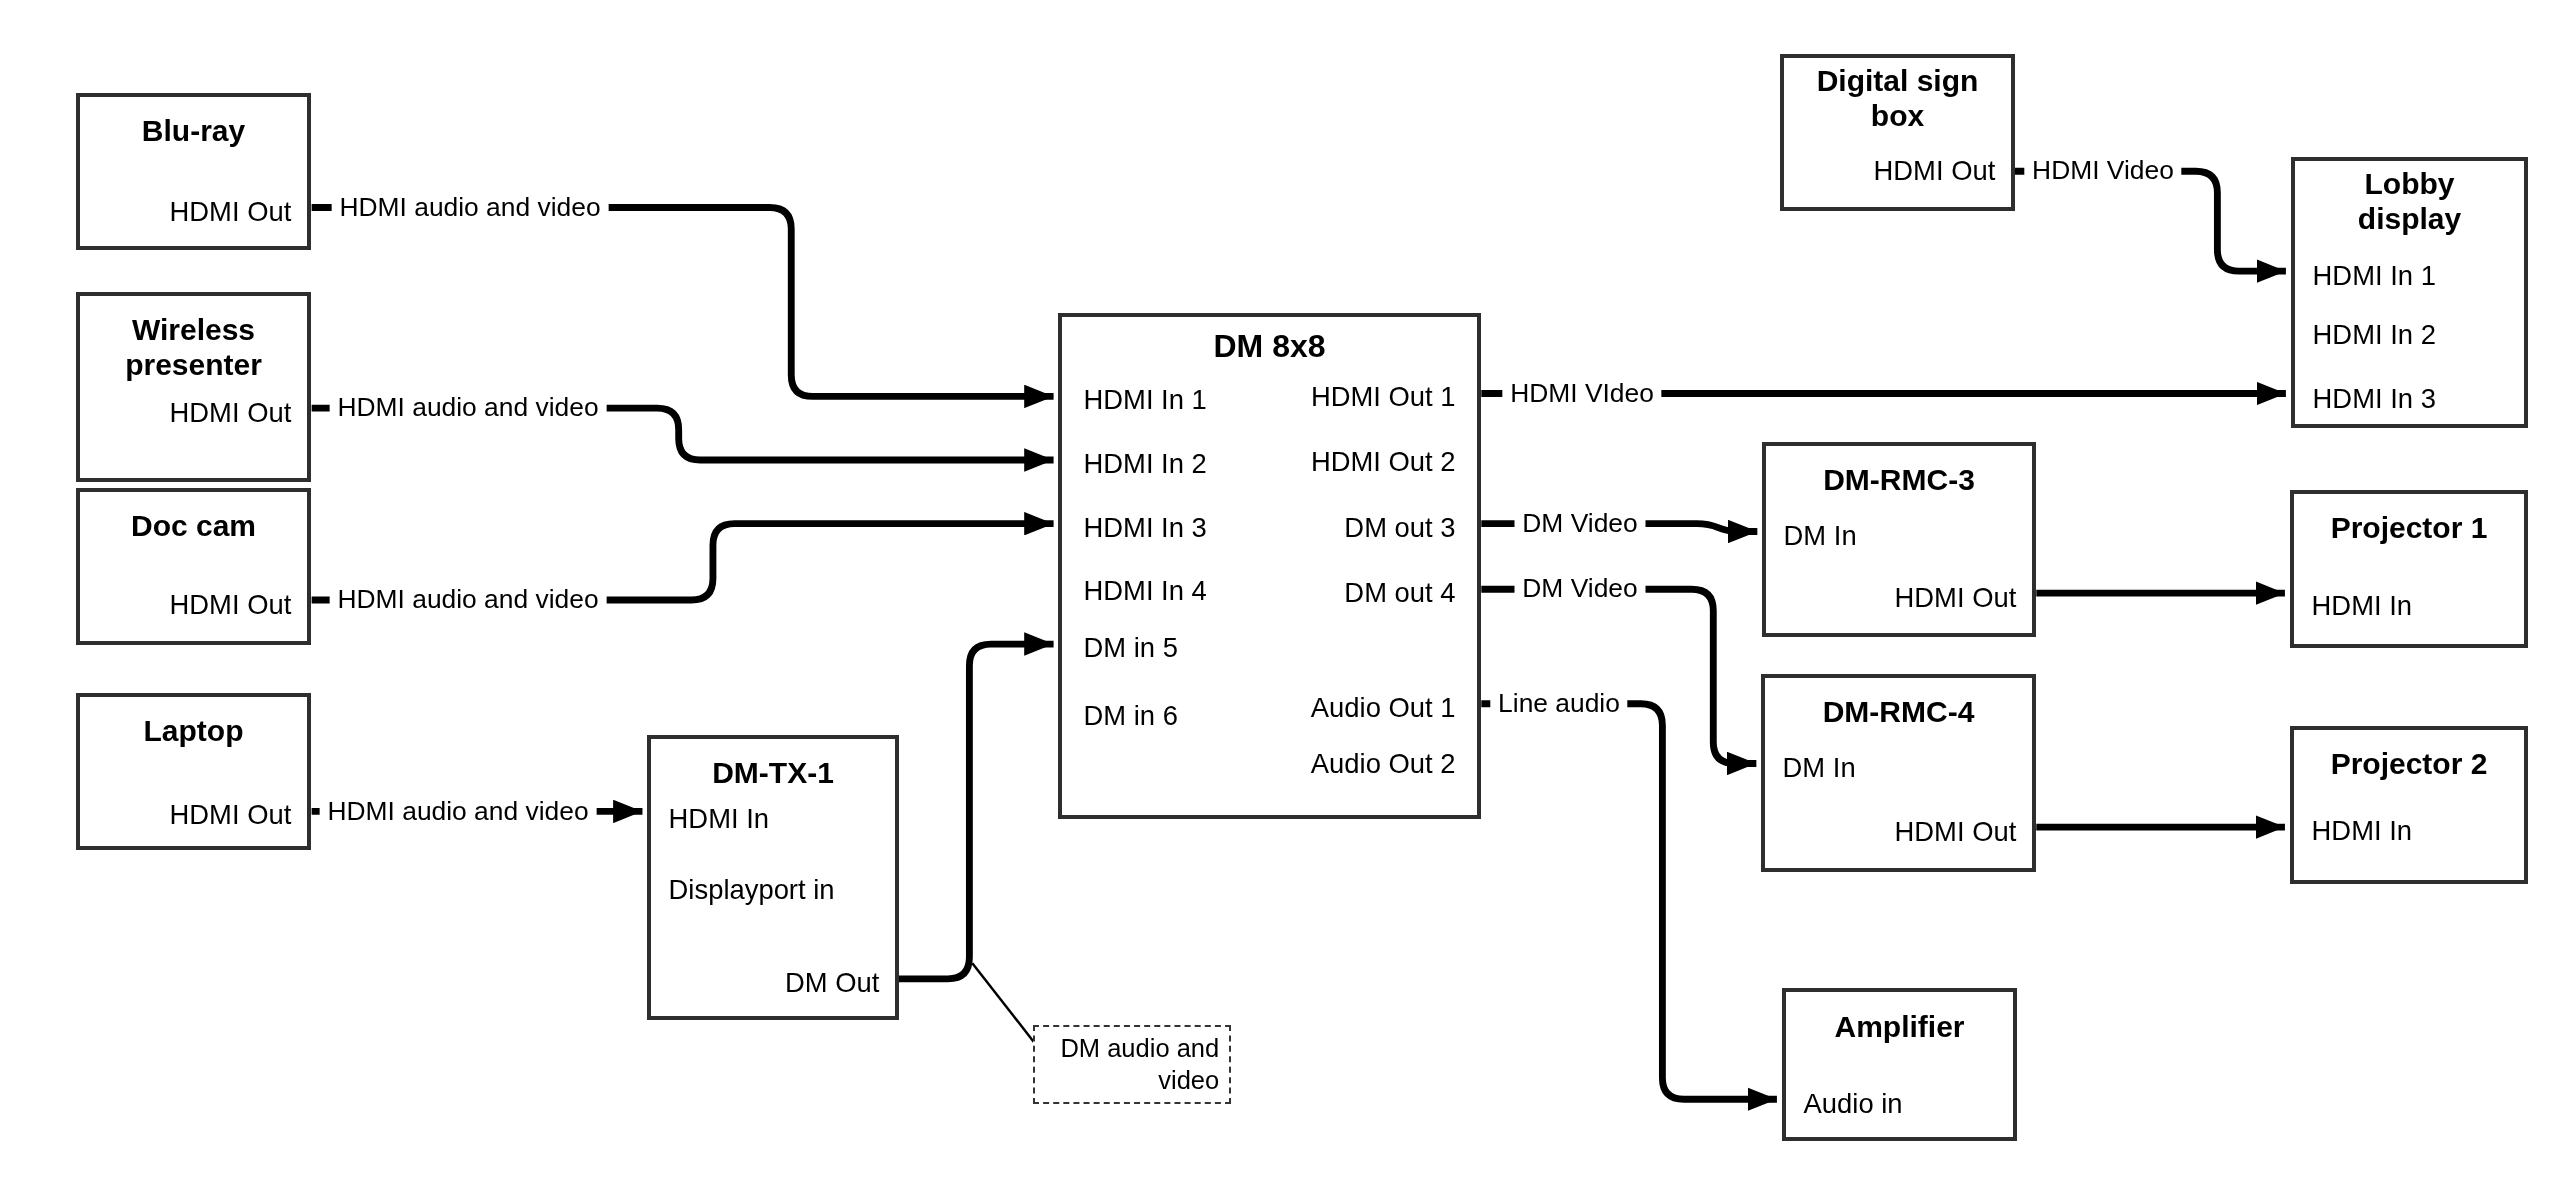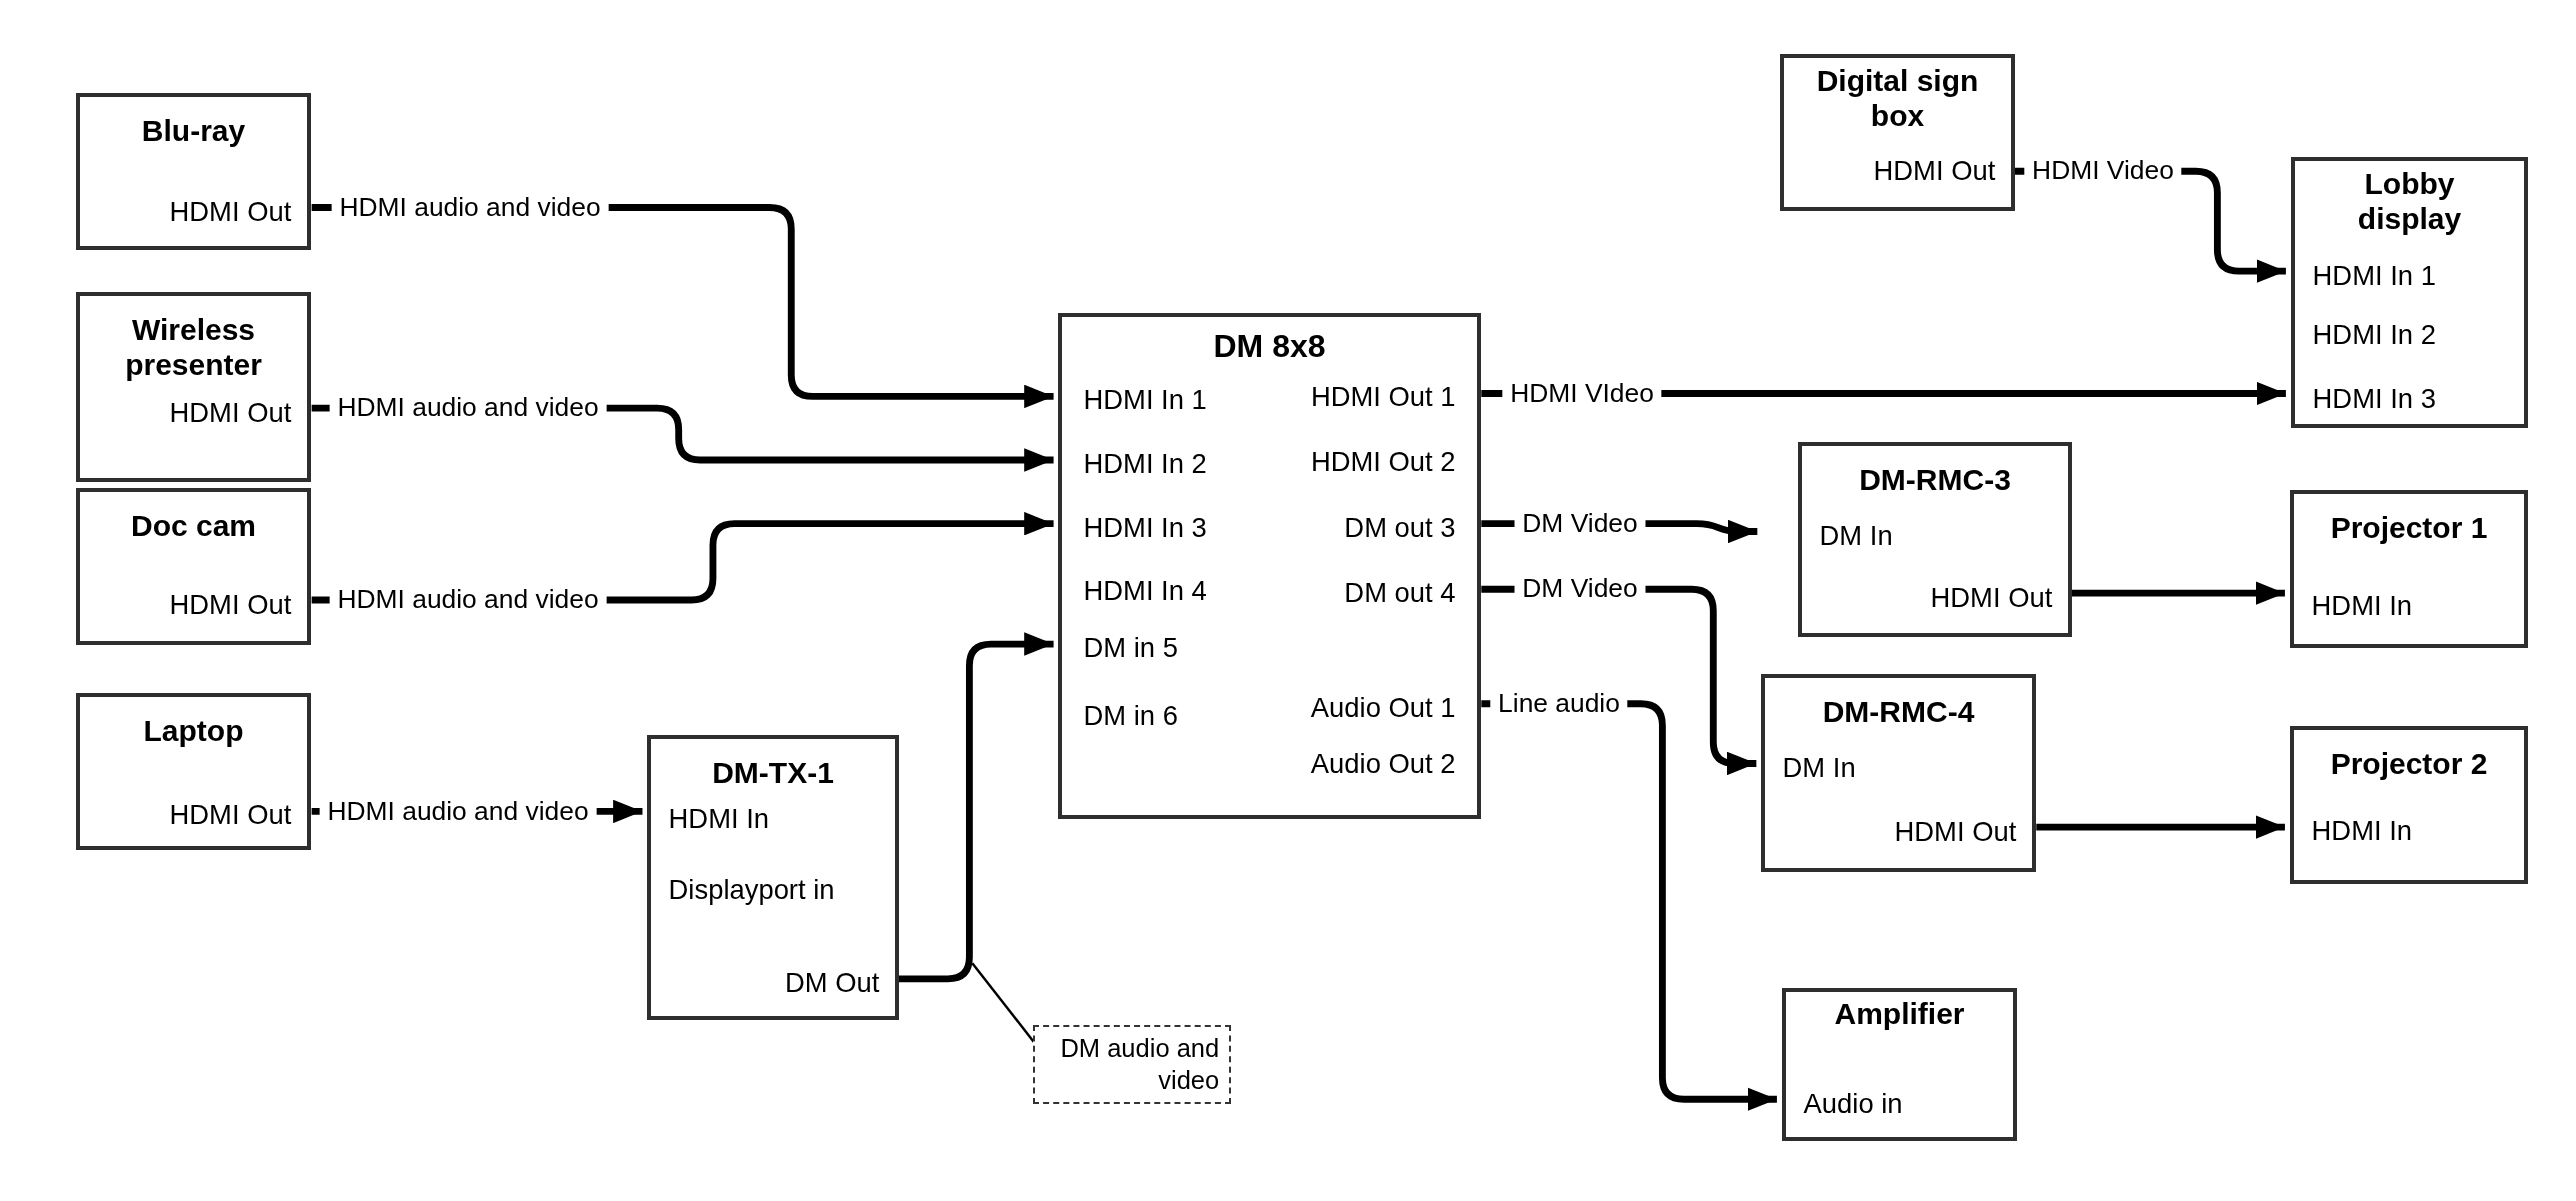--- a/index.html
+++ b/index.html
@@ -135,21 +135,21 @@
     <span class="port right" style="top:113px;">HDMI Out</span>
   </div>
 
   <div class="node" style="left:2291px;top:157px;width:237px;height:271px;">
     <div class="title" style="padding-top:5px;">Lobby display</div>
     <span class="port left" style="top:115px;">HDMI In 1</span>
     <span class="port left" style="top:174px;">HDMI In 2</span>
     <span class="port left" style="top:238px;">HDMI In 3</span>
   </div>
 
-  <div class="node" style="left:1762px;top:442px;width:274px;height:195px;margin-left:36px;">
+  <div class="node" style="left:1762px;top:442px;width:274px;height:195px;">
     <div class="title">DM-RMC-3</div>
     <span class="port left" style="top:90px;">DM In</span>
     <span class="port right" style="top:152px;">HDMI Out</span>
   </div>
 
   <div class="node" style="left:2290px;top:482px;width:238px;height:158px;margin-top:8px;">
     <div class="title">Projector 1</div>
     <span class="port left" style="top:112px;">HDMI In</span>
   </div>
 
@@ -158,21 +158,21 @@
     <span class="port left" style="top:90px;">DM In</span>
     <span class="port right" style="top:154px;">HDMI Out</span>
   </div>
 
   <div class="node" style="left:2290px;top:726px;width:238px;height:158px;">
     <div class="title">Projector 2</div>
     <span class="port left" style="top:101px;">HDMI In</span>
   </div>
 
   <div class="node" style="left:1782px;top:988px;width:235px;height:153px;">
-    <div class="title" style="padding-top:4px;">Amplifier</div>
+    <div class="title" style="padding-top:17px;">Amplifier</div>
     <span class="port left" style="top:112px;">Audio in</span>
   </div>
 
   <span class="wlabel" style="left:470px;top:208px;">HDMI audio and video</span>
   <span class="wlabel" style="left:468px;top:408px;">HDMI audio and video</span>
   <span class="wlabel" style="left:468px;top:600px;">HDMI audio and video</span>
   <span class="wlabel" style="left:458px;top:812px;">HDMI audio and video</span>
   <span class="wlabel" style="left:1582px;top:394px;">HDMI VIdeo</span>
   <span class="wlabel" style="left:2103px;top:171px;">HDMI Video</span>
   <span class="wlabel" style="left:1580px;top:524px;">DM Video</span>

